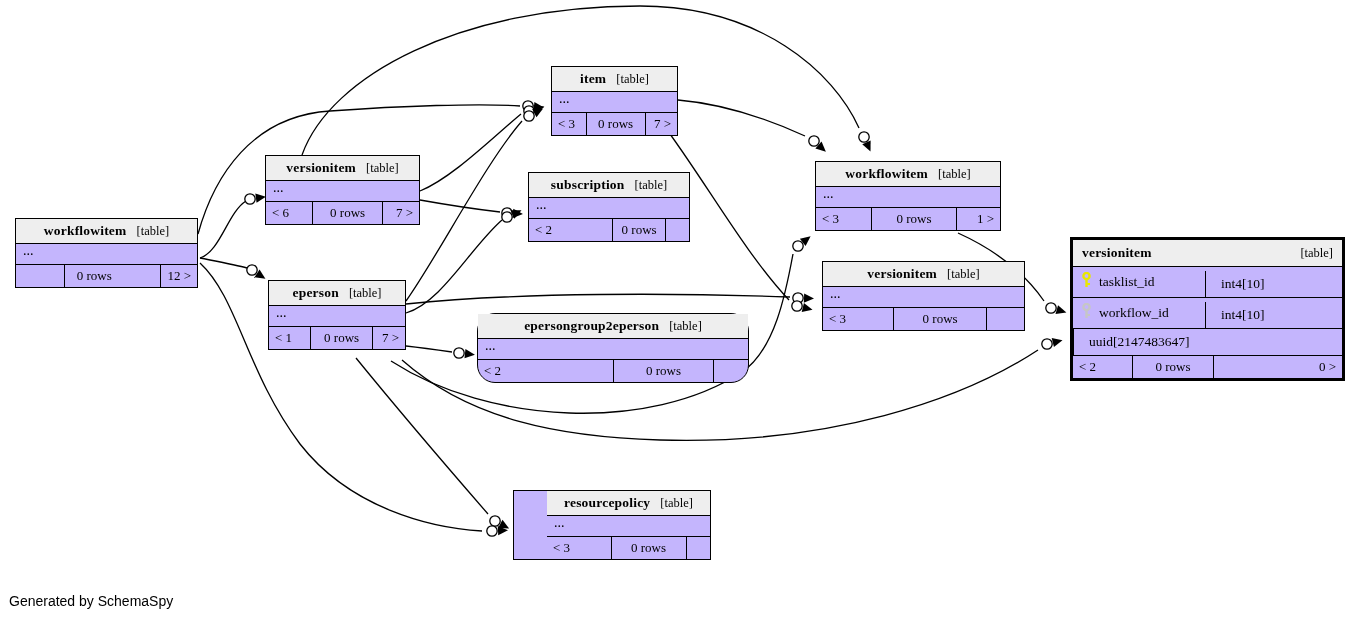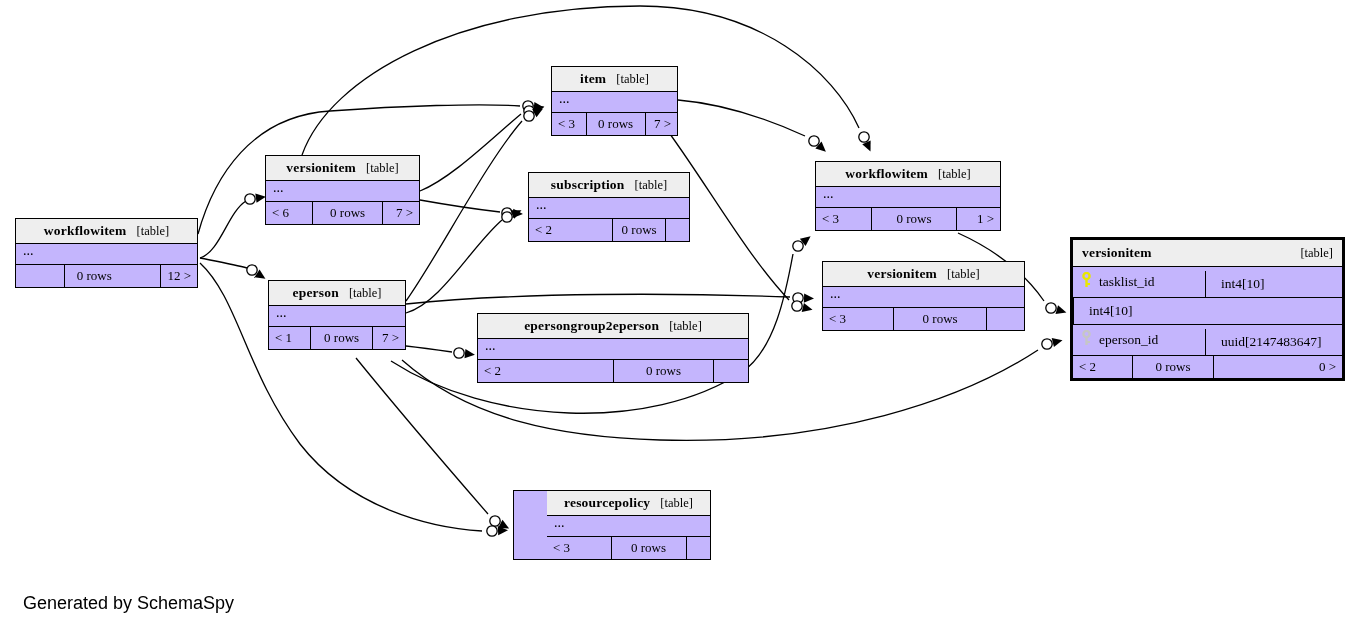--- a/index.html
+++ b/index.html
@@ -21,21 +21,21 @@
   .col-row{display:flex;border-bottom:1px solid #000;align-items:flex-end;font-size:13.5px;}
   .col-name{display:flex;align-items:center;gap:7px;padding:5px 8px;width:132px;box-sizing:border-box;}
   .col-type{border-left:1px solid #000;padding:5px 15px;flex:1;display:flex;align-items:center;}
   .tbl-footer{display:flex;font-size:13px;}
   .tbl-footer .cell{padding:3px 6px;white-space:nowrap;box-sizing:border-box;overflow:hidden;}
   .tbl-footer .cell + .cell{border-left:1px solid #000;}
   .tbl-footer .c0{text-align:left;}
   .tbl-footer .c1{text-align:center;}
   .tbl-footer .c2{text-align:right;}
   .keyicon{flex:0 0 auto;display:inline-block;}
-  #note{position:absolute;left:23px;top:593px;font-size:18px;}
+  #note{position:absolute;left:9px;top:593px;font-size:14px;}
 </style>
 </head>
 <body>
 
 <div id="canvas">
   <svg id="edges" viewBox="0 0 1363 623" xmlns="http://www.w3.org/2000/svg">
       <path d="M200,258 C220,252 228,212 246,201" fill="none" stroke="#000000" stroke-width="1.3"></path>
       <path d="M200,258 C220,262 236,265 247,268" fill="none" stroke="#000000" stroke-width="1.3"></path>
       <path d="M198,234 C214,176 252,116 330,111 C400,106 480,103 520,106" fill="none" stroke="#000000" stroke-width="1.3"></path>
       <path d="M420,191 C452,178 492,138 521,114" fill="none" stroke="#000000" stroke-width="1.3"></path>
@@ -141,21 +141,21 @@
           <span class="tbl-name">eperson</span>
           <span class="tbl-badge">[table]</span>
         </div>
         <div class="tbl-summary">...</div>
         <div class="tbl-footer">
           <div class="cell c0" style="width: 30%;">&lt; 1</div>
           <div class="cell c1" style="width: 46%;">0 rows</div>
           <div class="cell c2" style="width: 24%;">7 &gt;</div>
         </div>
       </div>
-      <div class="tbl" style="left: 477px; top: 313px; width: 272px;">
+      <div class="tbl" style="left: 477px; top: 313px; width: 272px; border-radius: 18px;">
         <div class="tbl-header">
           <span class="tbl-name">epersongroup2eperson</span>
           <span class="tbl-badge">[table]</span>
         </div>
         <div class="tbl-summary">...</div>
         <div class="tbl-footer">
           <div class="cell c0" style="width: 50%;">&lt; 2</div>
           <div class="cell c1" style="width: 37%;">0 rows</div>
           <div class="cell c2" style="width: 13%;"></div>
         </div>
@@ -206,31 +206,31 @@
             <span class="keyicon"><svg width="11" height="16" viewBox="0 0 11 16">
                 <circle cx="5.5" cy="4" r="3.1" fill="none" stroke="#e8e800" stroke-width="2.4"></circle>
                 <line x1="5.5" y1="7" x2="5.5" y2="15" stroke="#e8e800" stroke-width="2.4"></line>
                 <line x1="5.5" y1="12" x2="9" y2="12" stroke="#e8e800" stroke-width="2"></line>
               </svg></span>
             <span>tasklist_id</span>
           </span>
           <span class="col-type">int4[10]</span>
         </div>
         <div class="col-row">
-          <span class="col-type">int4[10]</span>
-        </div>
-        <div class="col-row">
           <span class="col-name">
             <span class="keyicon"><svg width="11" height="16" viewBox="0 0 11 16">
                 <circle cx="5.5" cy="4" r="3.1" fill="none" stroke="#c6c6c6" stroke-width="2.4"></circle>
                 <line x1="5.5" y1="7" x2="5.5" y2="15" stroke="#c6c6c6" stroke-width="2.4"></line>
                 <line x1="5.5" y1="12" x2="9" y2="12" stroke="#c6c6c6" stroke-width="2"></line>
               </svg></span>
-            <span>eperson_id</span>
+            <span>workflow_id</span>
           </span>
+          <span class="col-type">int4[10]</span>
+        </div>
+        <div class="col-row">
           <span class="col-type">uuid[2147483647]</span>
         </div>
         <div class="tbl-footer">
           <div class="cell c0" style="width: 22%;">&lt; 2</div>
           <div class="cell c1" style="width: 30%;">0 rows</div>
           <div class="cell c2" style="width: 48%;">0 &gt;</div>
         </div>
       </div>
     </div>
   <div id="note">Generated by SchemaSpy</div>

